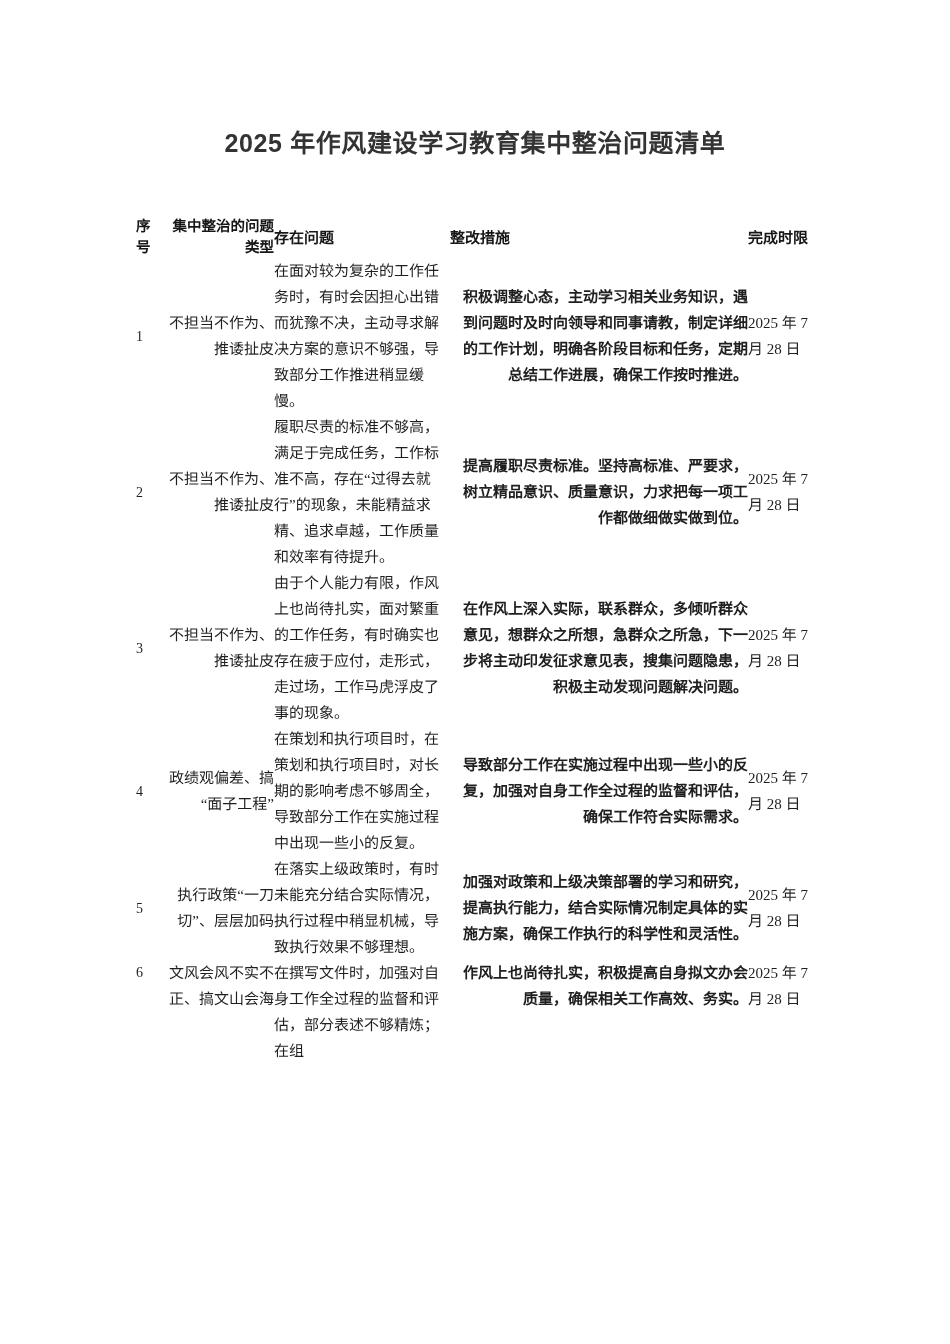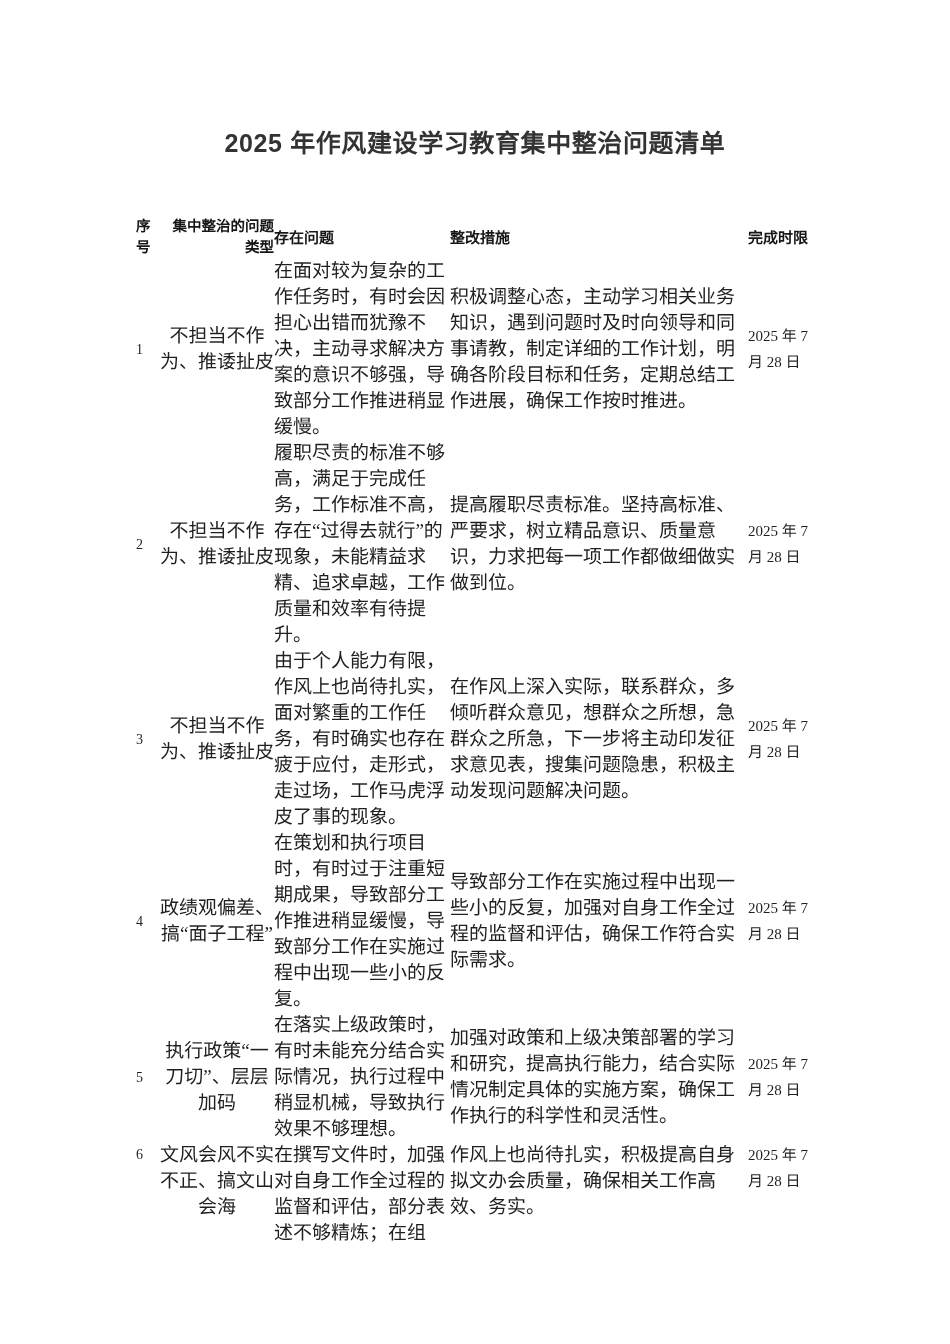--- a/index.html
+++ b/index.html
@@ -80,47 +80,48 @@
     padding-bottom: 8px;
   }
   th.h-seq   { font-size: 14.5px; text-align: left; padding-right: 2px; }
   th.h-type  { font-size: 14.5px; text-align: right; }
   th.h-prob  { padding-left: 6px; margin-left: 12px; }
   th.h-meas  { padding-left: 6px; }
   th.h-dead  { padding-left: 8px; }
 
   
   tbody td {
-    font-size: 19px;
+    font-size: 15px;
     line-height: 25px;
     color: #1f1f1f;
     vertical-align: middle;
   }
   td.seq {
     text-align: left;
     font-size: 14px;
     vertical-align: middle;
     padding-right: 2px;
   }
   td.type {
-    text-align: center;
+    text-align: right;
     padding-left: 12px;
     line-height: 26px;
   }
   td.prob {
     text-align: left;
     padding-left: 6px;
     padding-right: 4px;
     line-height: 26px;
   }
   td.meas {
-    text-align: left;
+    text-align: right;
     padding-left: 6px;
     padding-right: 6px;
     line-height: 26px;
+    font-weight: bold;
   }
   td.dead {
     text-align: left;
     padding-left: 8px;
     line-height: 26px;
     font-size: 15px;
   }
 
   
   tbody tr.clipped td { vertical-align: top; }
@@ -172,21 +173,21 @@
           <td class="seq">3</td>
           <td class="type">不担当不作为、推诿扯皮</td>
           <td class="prob">由于个人能力有限，作风上也尚待扎实，面对繁重的工作任务，有时确实也存在疲于应付，走形式，走过场，工作马虎浮皮了事的现象。</td>
           <td class="meas">在作风上深入实际，联系群众，多倾听群众意见，想群众之所想，急群众之所急，下一步将主动印发征求意见表，搜集问题隐患，积极主动发现问题解决问题。</td>
           <td class="dead">2025 年 7 月 28 日</td>
         </tr>
 
         <tr>
           <td class="seq">4</td>
           <td class="type">政绩观偏差、搞“面子工程”</td>
-          <td class="prob">在策划和执行项目时，有时过于注重短期成果，导致部分工作推进稍显缓慢，导致部分工作在实施过程中出现一些小的反复。</td>
+          <td class="prob">在策划和执行项目时，在策划和执行项目时，对长期的影响考虑不够周全，导致部分工作在实施过程中出现一些小的反复。</td>
           <td class="meas">导致部分工作在实施过程中出现一些小的反复，加强对自身工作全过程的监督和评估，确保工作符合实际需求。</td>
           <td class="dead">2025 年 7 月 28 日</td>
         </tr>
 
         <tr>
           <td class="seq">5</td>
           <td class="type">执行政策“一刀切”、层层加码</td>
           <td class="prob">在落实上级政策时，有时未能充分结合实际情况，执行过程中稍显机械，导致执行效果不够理想。</td>
           <td class="meas">加强对政策和上级决策部署的学习和研究，提高执行能力，结合实际情况制定具体的实施方案，确保工作执行的科学性和灵活性。</td>
           <td class="dead">2025 年 7 月 28 日</td>

